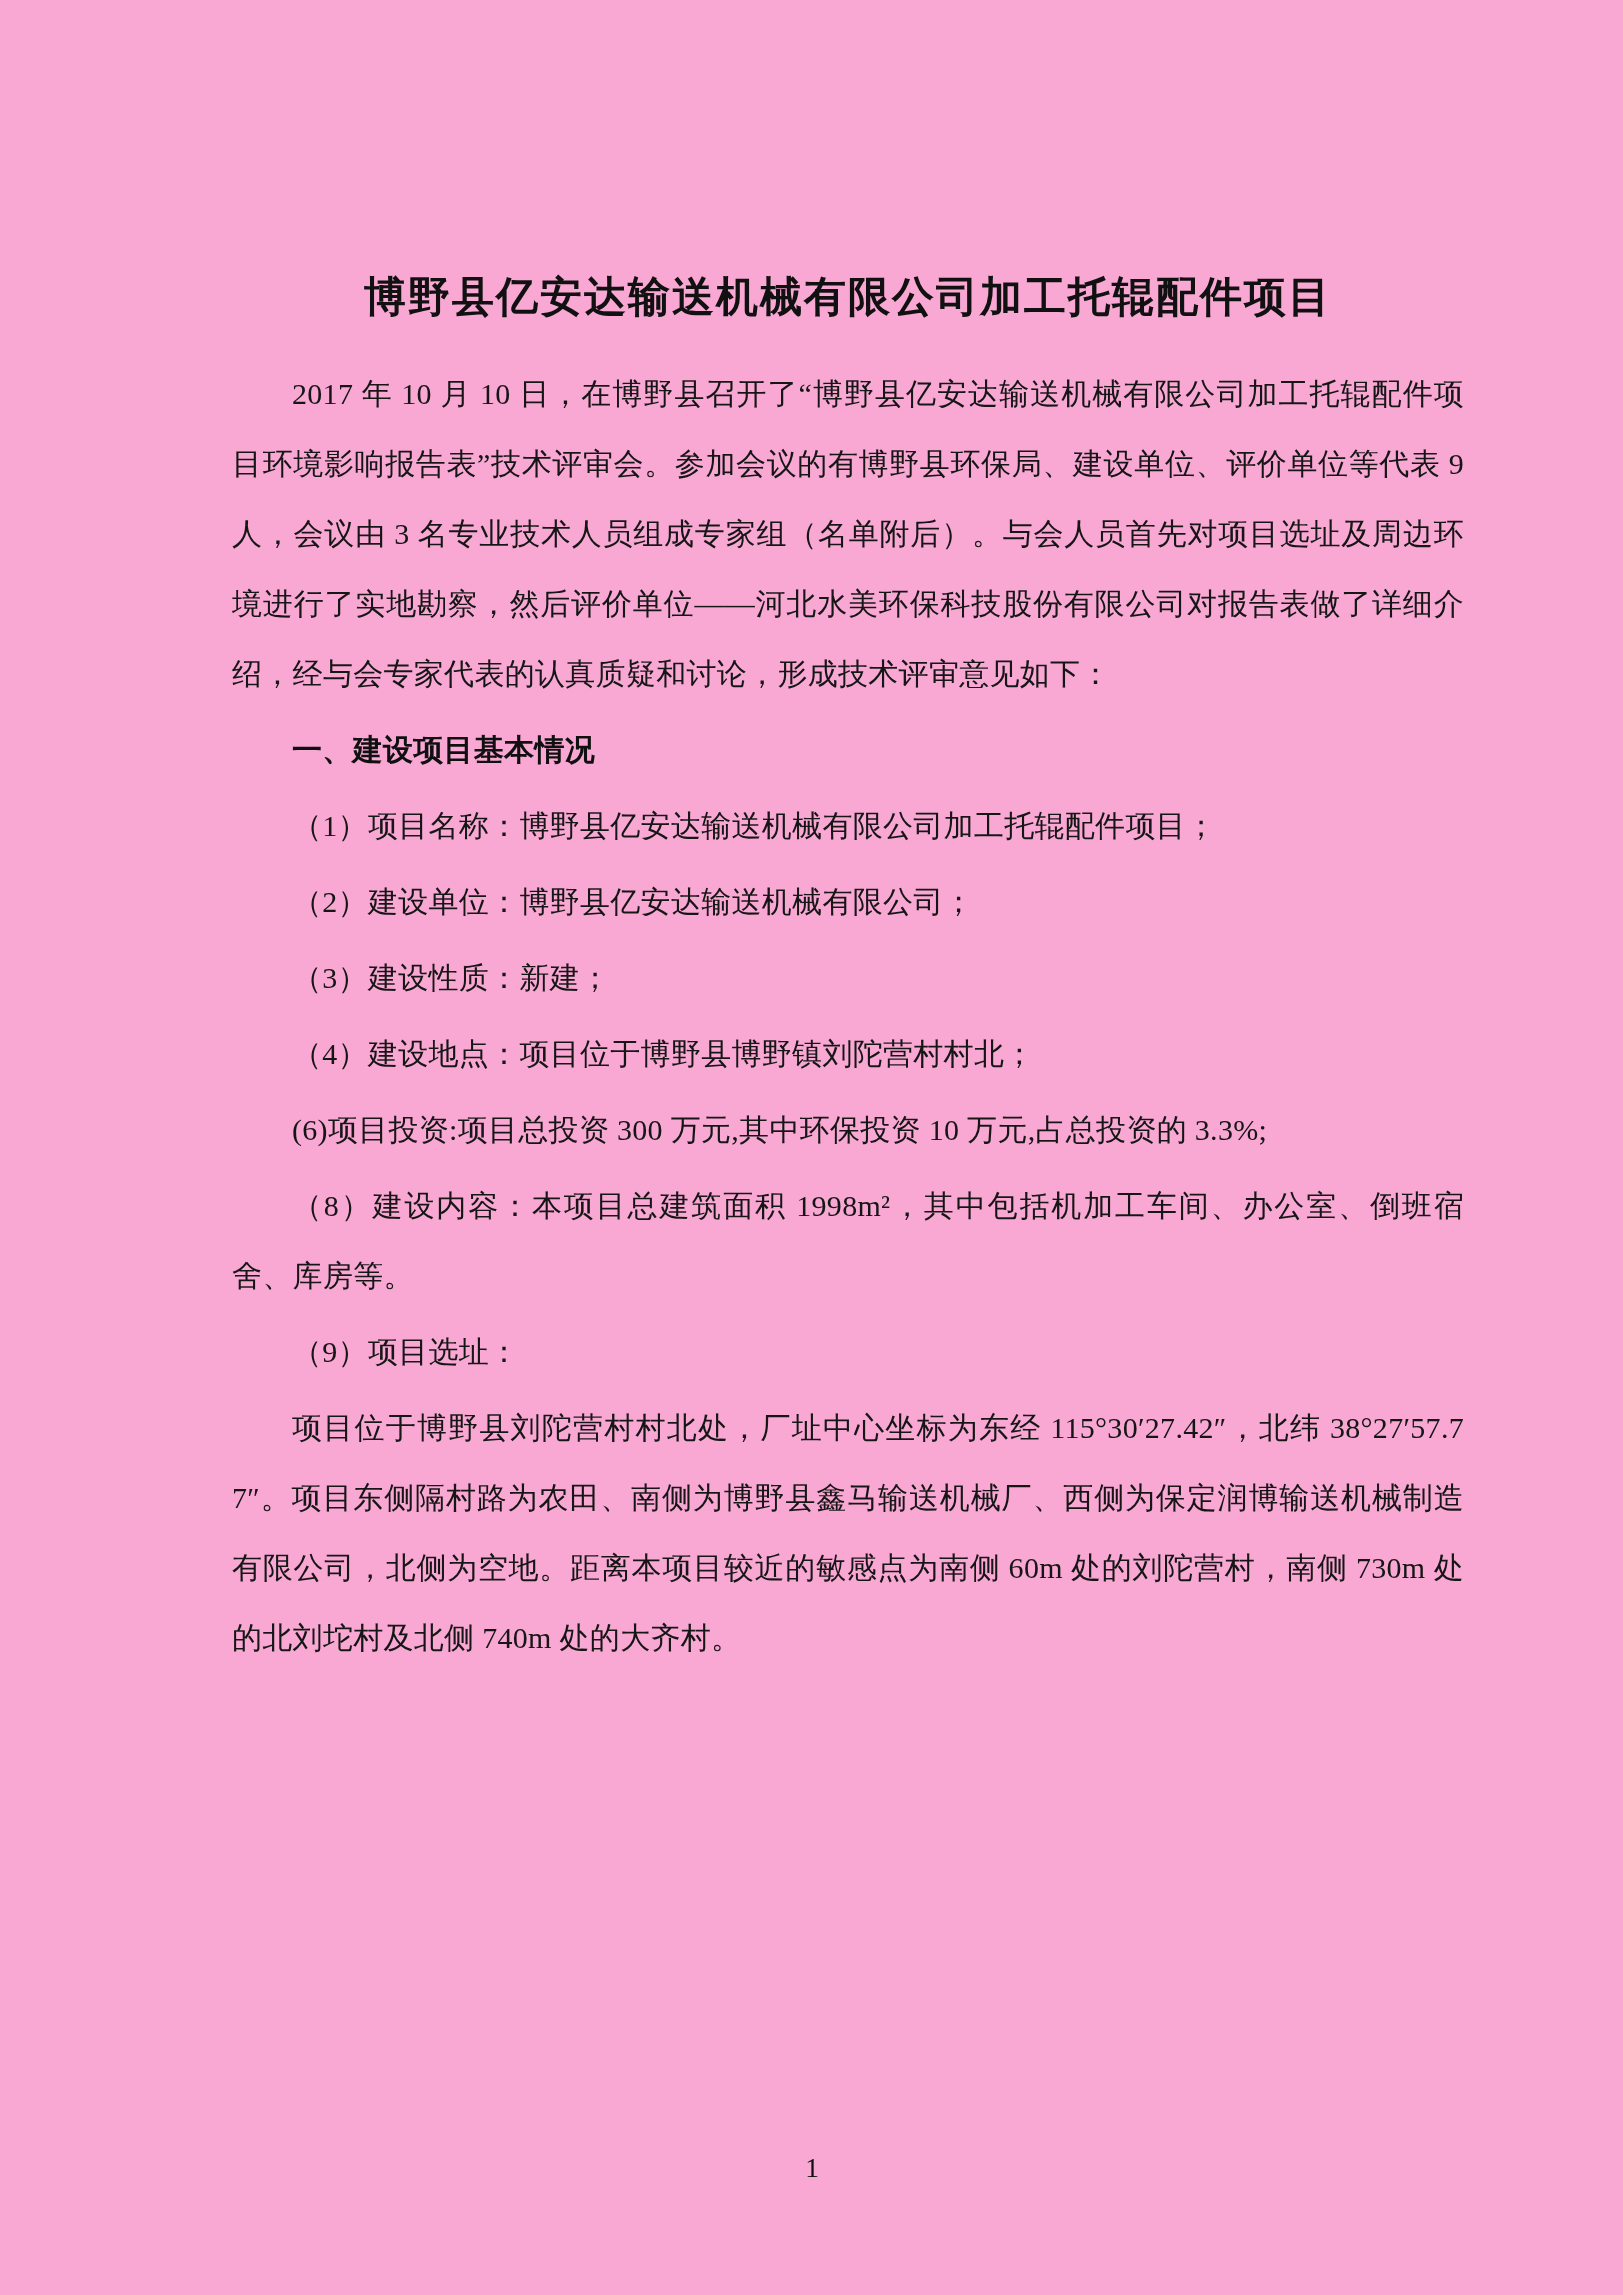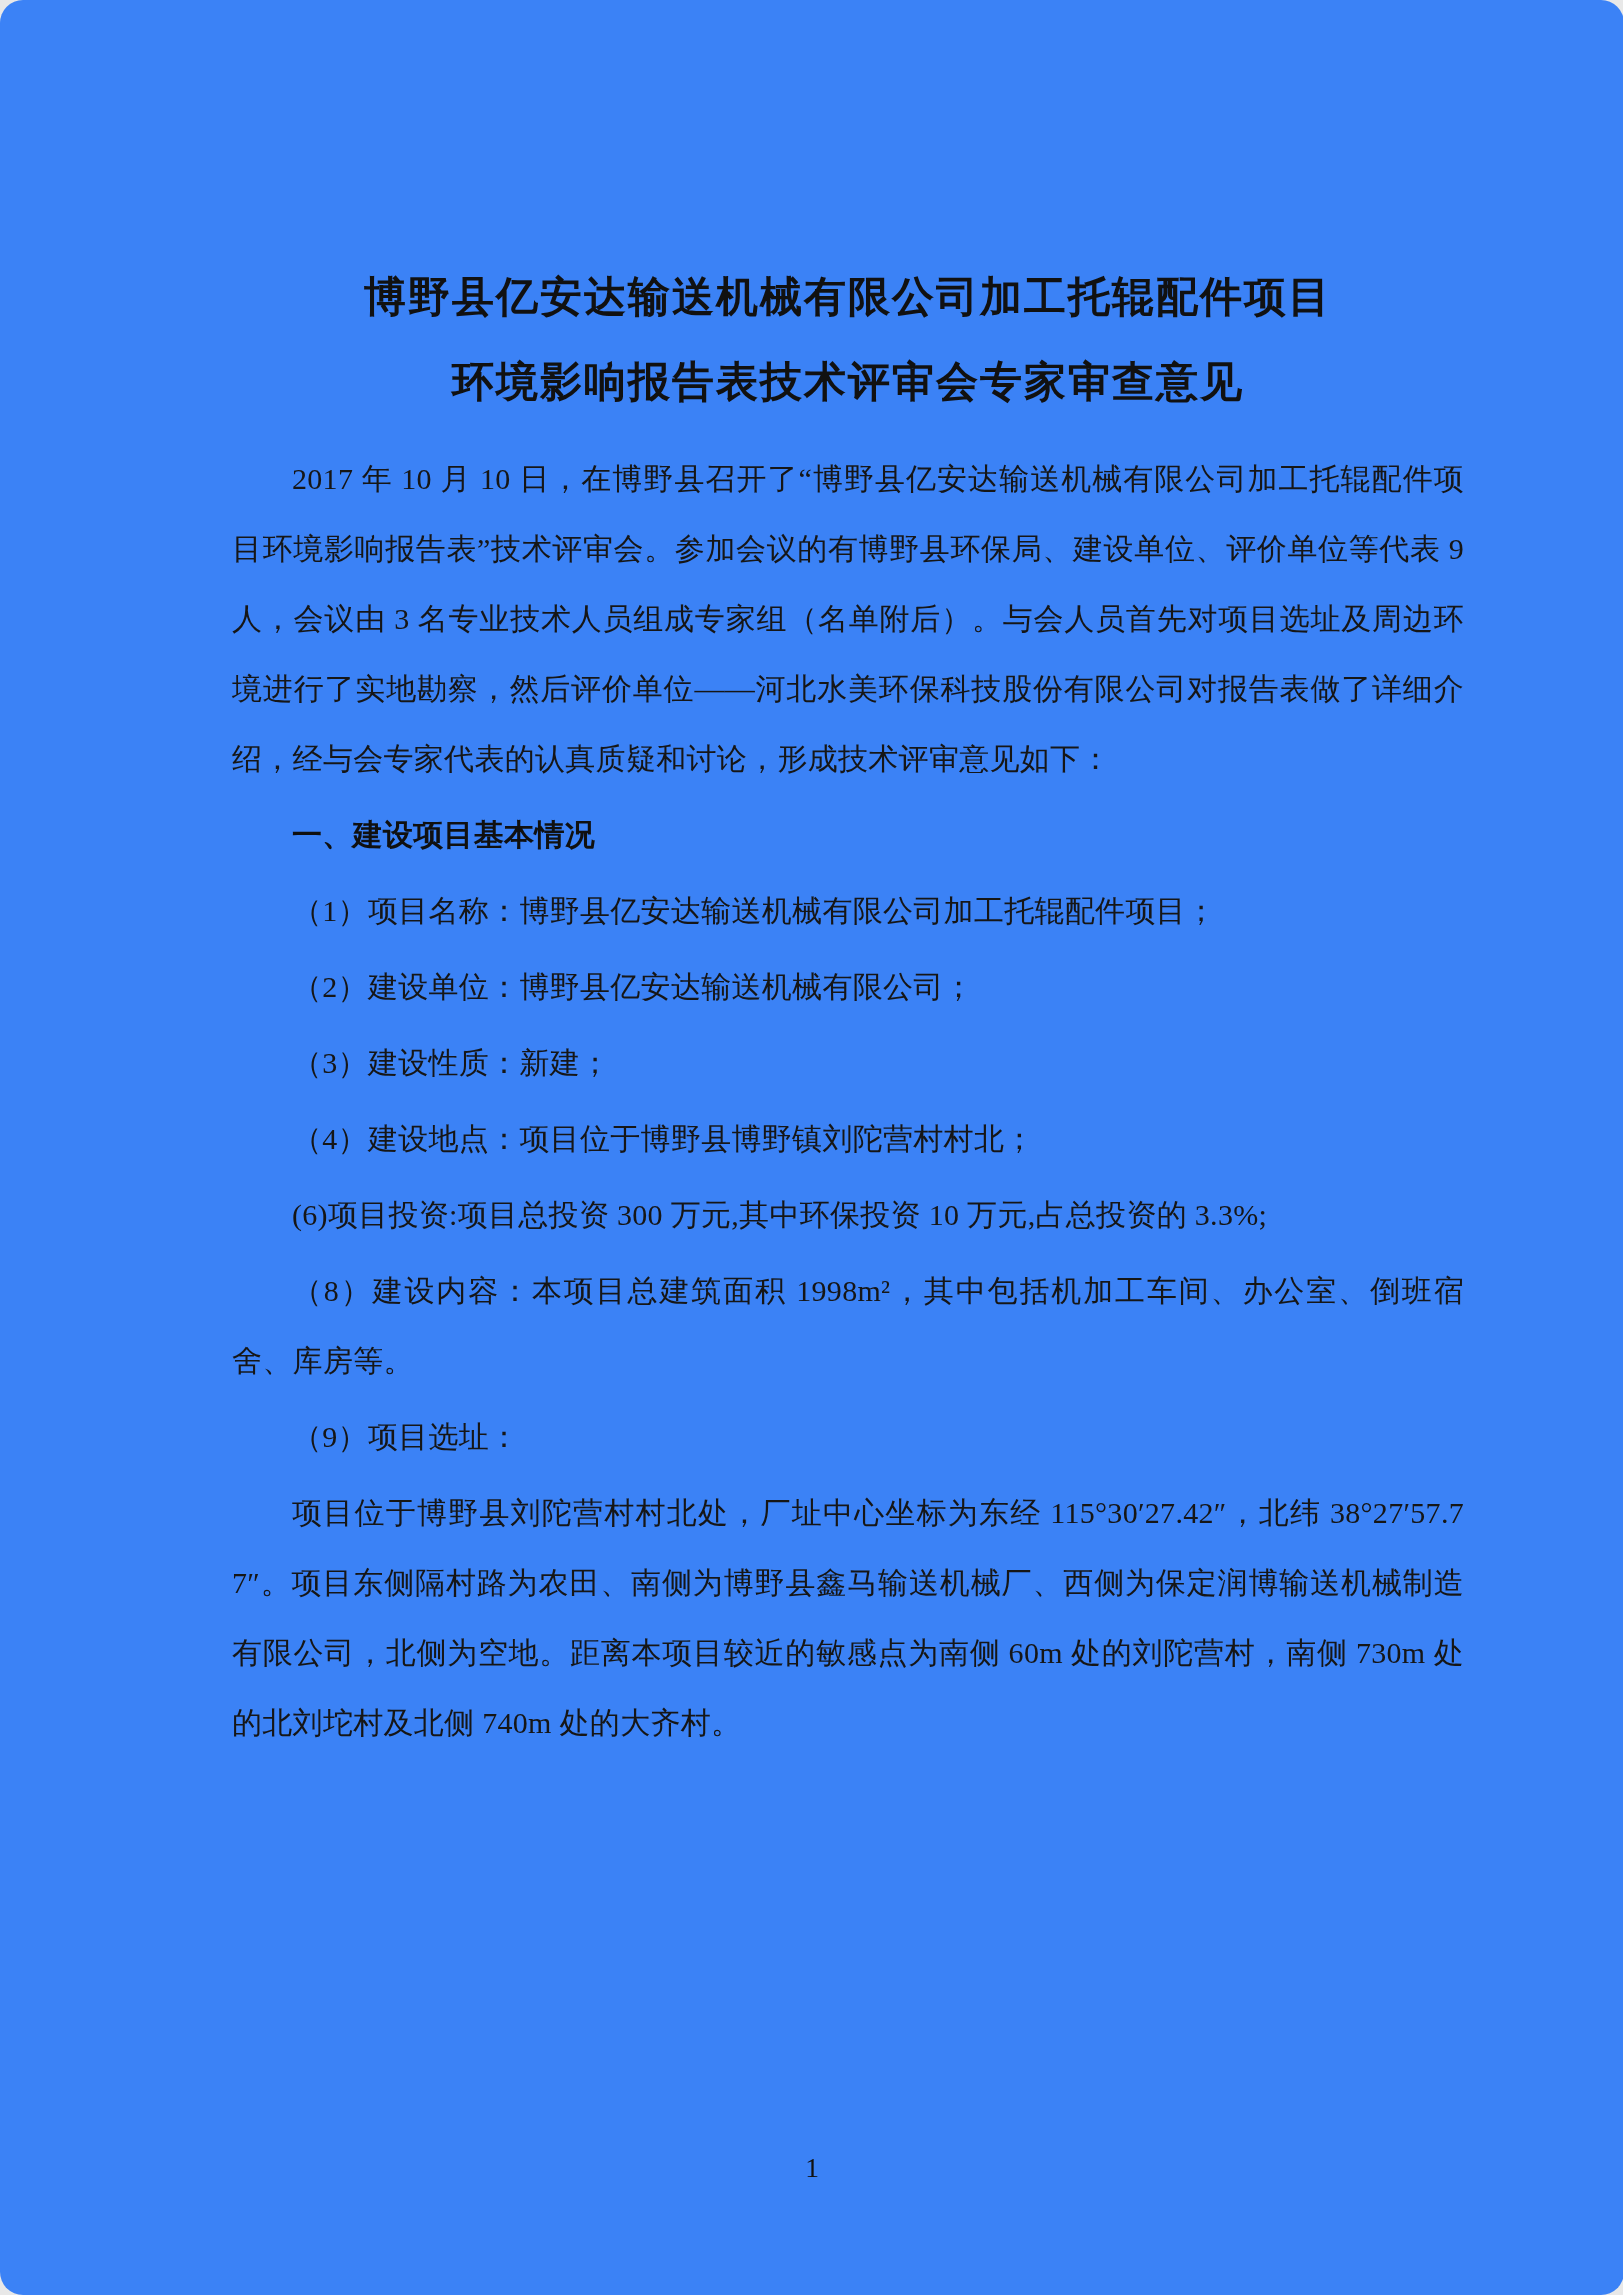--- a/index.html
+++ b/index.html
@@ -5,25 +5,24 @@
   html, body {
     margin: 0;
     padding: 0;
     background: #e8e8e8;
   }
   .page {
     position: relative;
     width: 1624px;
     height: 2295px;
     margin: 0 auto;
-    background: #3b82f6;
+    background: #f9a8d4;
     color: #161616;
     overflow: hidden;
     font-family: "Liberation Serif", serif;
-    border-radius: 23px;
   }
   .content {
     margin-left: 226px;
     margin-right: 154px; 
   }
   .doc-title {
     margin-top: 254px;
     text-align: center;
     font-family: "Liberation Sans", sans-serif;
     font-weight: 700;
@@ -62,21 +61,20 @@
   }
 </style>
 </head>
 <body>
 
 <div class="page">
   <div class="content">
 
     <div class="doc-title">
       <div>博野县亿安达输送机械有限公司加工托辊配件项目</div>
-      <div>环境影响报告表技术评审会专家审查意见</div>
     </div>
 
     <div class="body-text">
       <p class="para">2017 年 10 月 10 日，在博野县召开了“博野县亿安达输送机械有限公司加工托辊配件项目环境影响报告表”技术评审会。参加会议的有博野县环保局、建设单位、评价单位等代表 9 人，会议由 3 名专业技术人员组成专家组（名单附后）。与会人员首先对项目选址及周边环境进行了实地勘察，然后评价单位——河北水美环保科技股份有限公司对报告表做了详细介绍，经与会专家代表的认真质疑和讨论，形成技术评审意见如下：</p>
 
       <p class="para section-heading">一、建设项目基本情况</p>
 
       <p class="para">（1）项目名称：博野县亿安达输送机械有限公司加工托辊配件项目；</p>
 
       <p class="para">（2）建设单位：博野县亿安达输送机械有限公司；</p>

